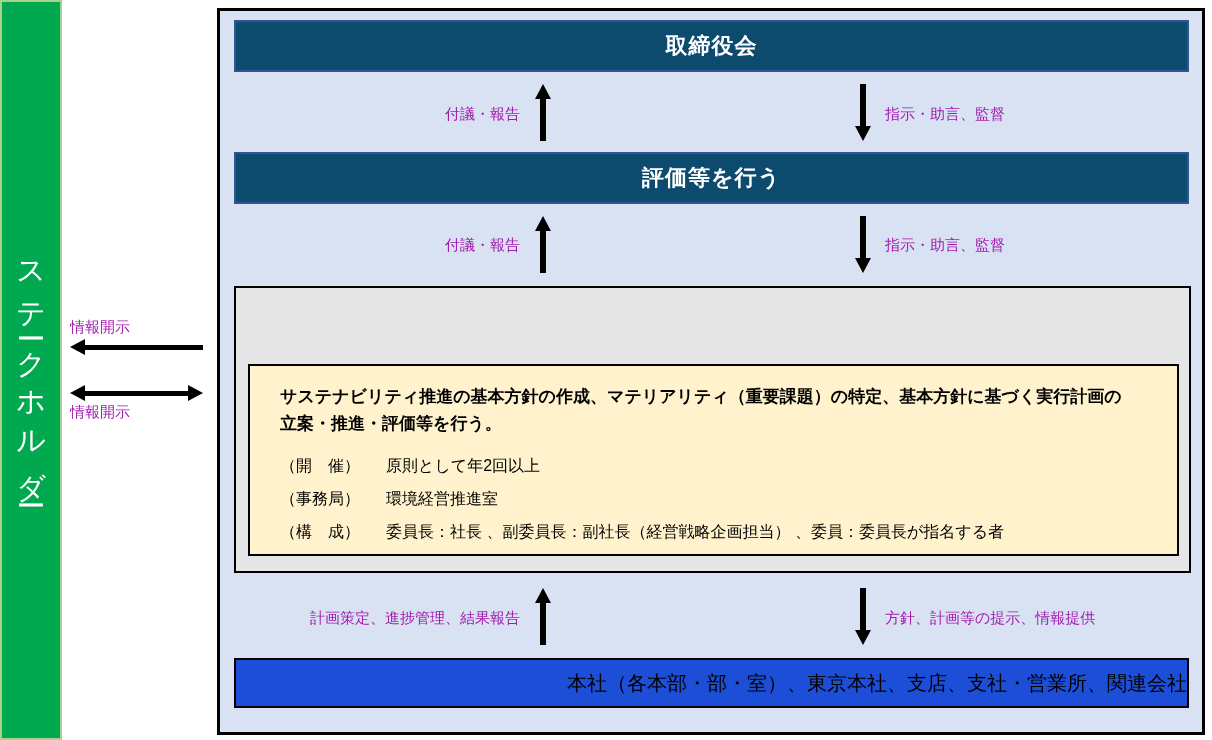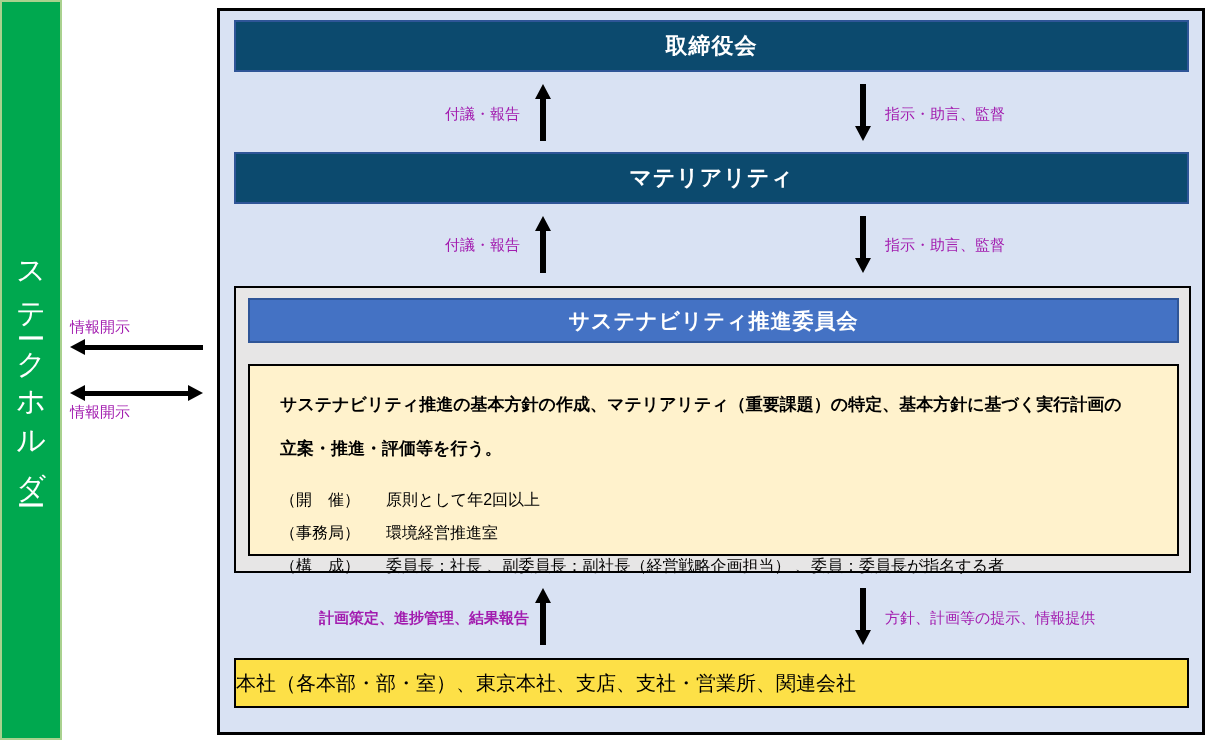--- a/index.html
+++ b/index.html
@@ -32,43 +32,43 @@
     position: absolute; left: 234px; width: 955px; height: 52px;
     background: #0c4a6e; border: 2px solid #2F5597;
     display: flex; align-items: center; justify-content: center;
     color: #ffffff; font-size: 22px; font-weight: bold; letter-spacing: 1px;
   }
   .bar-board { top: 20px; }
   .bar-exec  { top: 152px; }
 
   .org-bottom {
     position: absolute; left: 234px; top: 658px; width: 955px; height: 50px;
-    background: #fde047; border: 2px solid #000000;
-    display: flex; align-items: center; justify-content: flex-start;
+    background: #1d4ed8; border: 2px solid #000000;
+    display: flex; align-items: center; justify-content: flex-end;
     color: #000000; font-size: 20px; font-family: Liberation Serif, serif;
   }
 
   
   .committee-panel {
     position: absolute; left: 234px; top: 286px; width: 957px; height: 287px;
     background: #E7E6E6; border: 2px solid #000000;
   }
   .committee-header {
     position: absolute; left: 12px; top: 10px; width: 931px; height: 45px;
     background: #4472C4; border: 2px solid #2F5597;
     display: flex; align-items: center; justify-content: center;
     color: #ffffff; font-size: 21px; font-weight: bold; letter-spacing: 1px;
   }
   .committee-desc-box {
     position: absolute; left: 12px; top: 76px; width: 931px; height: 192px;
     background: #FFF2CC; border: 2px solid #000000;
     padding: 17px 30px 0 30px; color: #000000;
   }
   .committee-description {
-    font-size: 17px; font-weight: bold; line-height: 44px; width: 856px;
+    font-size: 17px; font-weight: bold; line-height: 27px; width: 856px;
   }
   .committee-details { margin-top: 12px; }
   .detail-row { display: flex; font-size: 16px; line-height: 33px; }
   .detail-label { white-space: nowrap; }
   .detail-value { margin-left: 26px; white-space: nowrap; }
 
   
   .v-arrow { position: absolute; width: 16px; height: 57px; }
   .v-arrow .head-up {
     width: 0; height: 0; margin: 0 auto;
@@ -134,38 +134,35 @@
   <div class="shaft-v"></div>
 </div>
 <div class="flow-label align-right" style="left:330px; top:103px; width:190px;">付議・報告</div>
 <div class="v-arrow" style="left:855px; top:84px;">
   <div class="shaft-v"></div>
   <div class="head-down"></div>
 </div>
 <div class="flow-label" style="left:885px; top:103px;">指示・助言、監督</div>
 
 <div class="org-bar bar-exec">
-  <span>マテリアリティ</span>
+  <span>評価等を行う</span>
 </div>
 
 <div class="v-arrow" style="left:535px; top:216px;">
   <div class="head-up"></div>
   <div class="shaft-v"></div>
 </div>
 <div class="flow-label align-right" style="left:330px; top:234px; width:190px;">付議・報告</div>
 <div class="v-arrow" style="left:855px; top:216px;">
   <div class="shaft-v"></div>
   <div class="head-down"></div>
 </div>
 <div class="flow-label" style="left:885px; top:234px;">指示・助言、監督</div>
 
 <div class="committee-panel">
-  <div class="committee-header">
-    <span>サステナビリティ推進委員会</span>
-  </div>
   <div class="committee-desc-box">
     <div class="committee-description">サステナビリティ推進の基本方針の作成、マテリアリティ（重要課題）の特定、基本方針に基づく実行計画の立案・推進・評価等を行う。</div>
     <div class="committee-details">
       <div class="detail-row">
         <span class="detail-label">（開　催）</span>
         <span class="detail-value">原則として年2回以上</span>
       </div>
       <div class="detail-row">
         <span class="detail-label">（事務局）</span>
         <span class="detail-value">環境経営推進室</span>
@@ -175,21 +172,21 @@
         <span class="detail-value">委員長：社長 、副委員長：副社長（経営戦略企画担当） 、委員：委員長が指名する者</span>
       </div>
     </div>
   </div>
 </div>
 
 <div class="v-arrow" style="left:535px; top:588px;">
   <div class="head-up"></div>
   <div class="shaft-v"></div>
 </div>
-<div class="flow-label align-right" style="left:249px; top:607px; width:280px;font-weight:bold;">計画策定、進捗管理、結果報告</div>
+<div class="flow-label align-right" style="left:240px; top:607px; width:280px;">計画策定、進捗管理、結果報告</div>
 <div class="v-arrow" style="left:855px; top:588px;">
   <div class="shaft-v"></div>
   <div class="head-down"></div>
 </div>
 <div class="flow-label" style="left:885px; top:607px;">方針、計画等の提示、情報提供</div>
 
 <div class="org-bottom">
   <span>本社（各本部・部・室）、東京本社、支店、支社・営業所、関連会社</span>
 </div>
 

